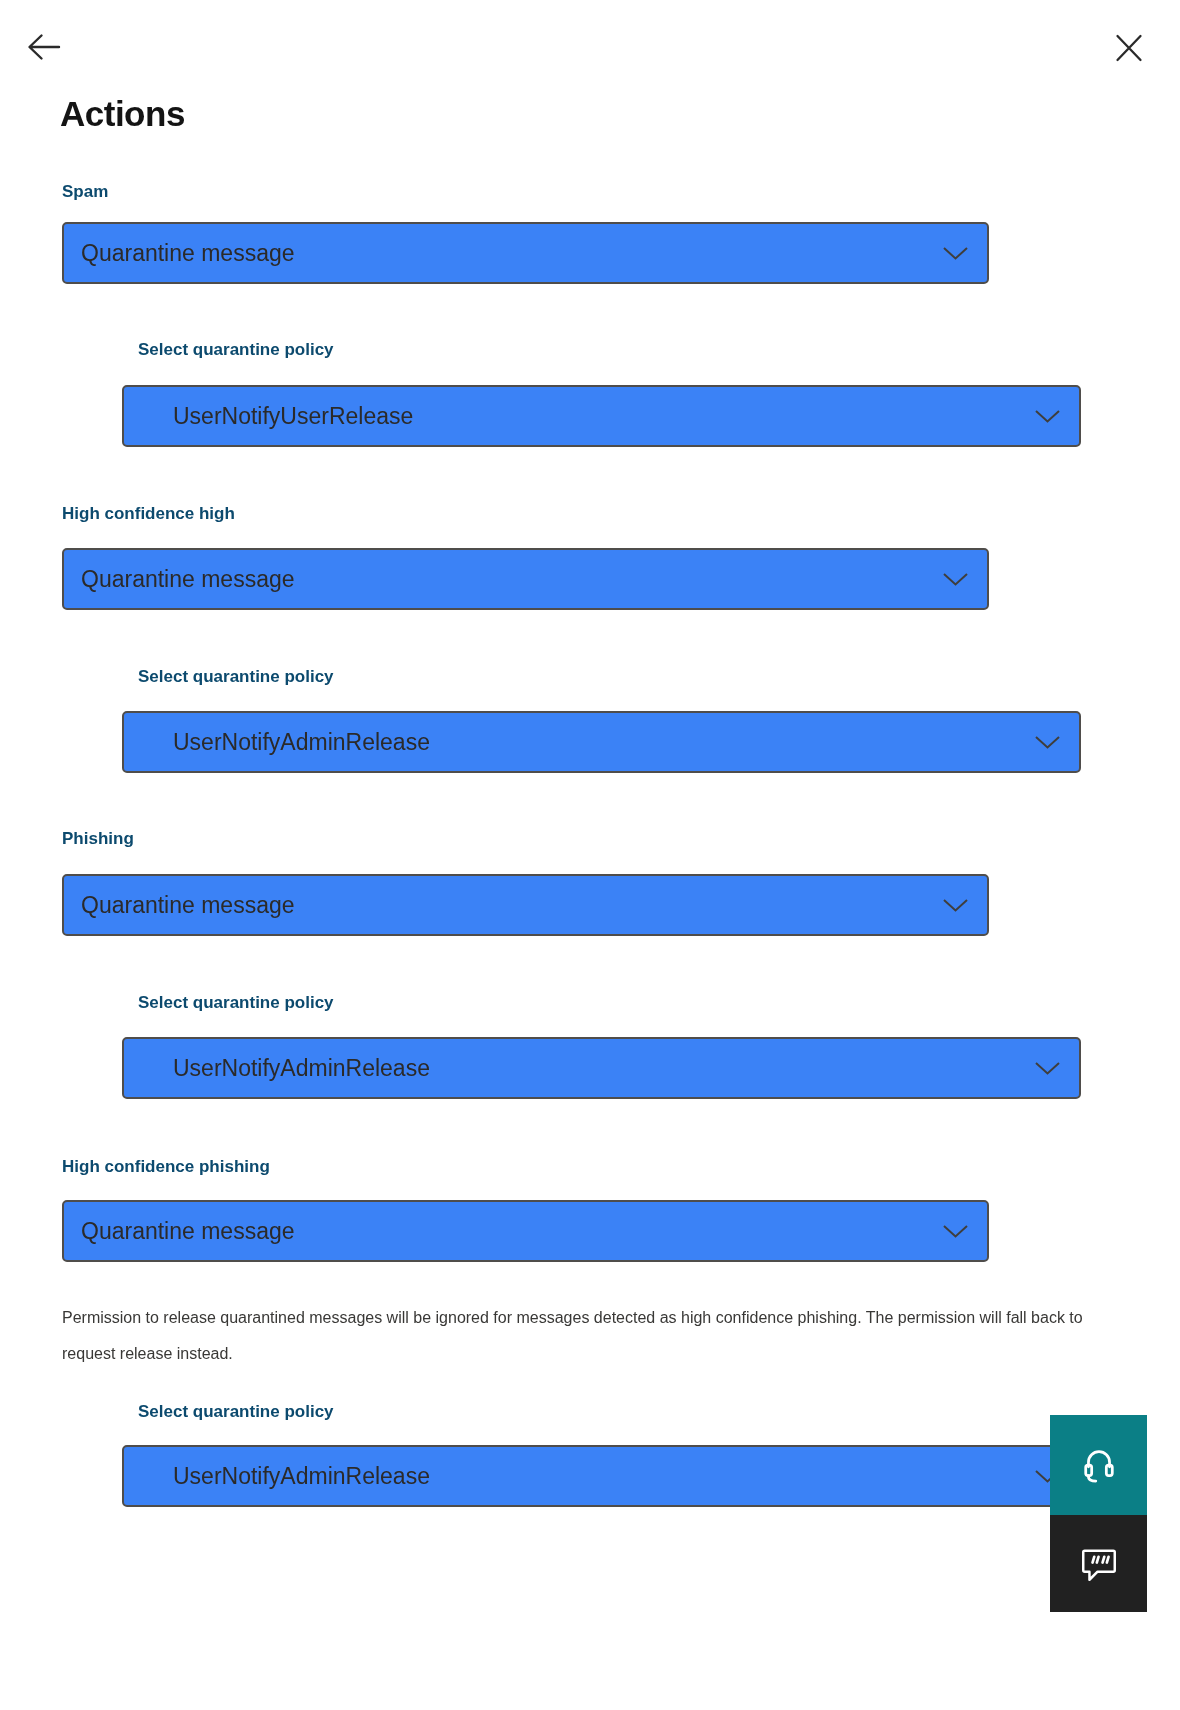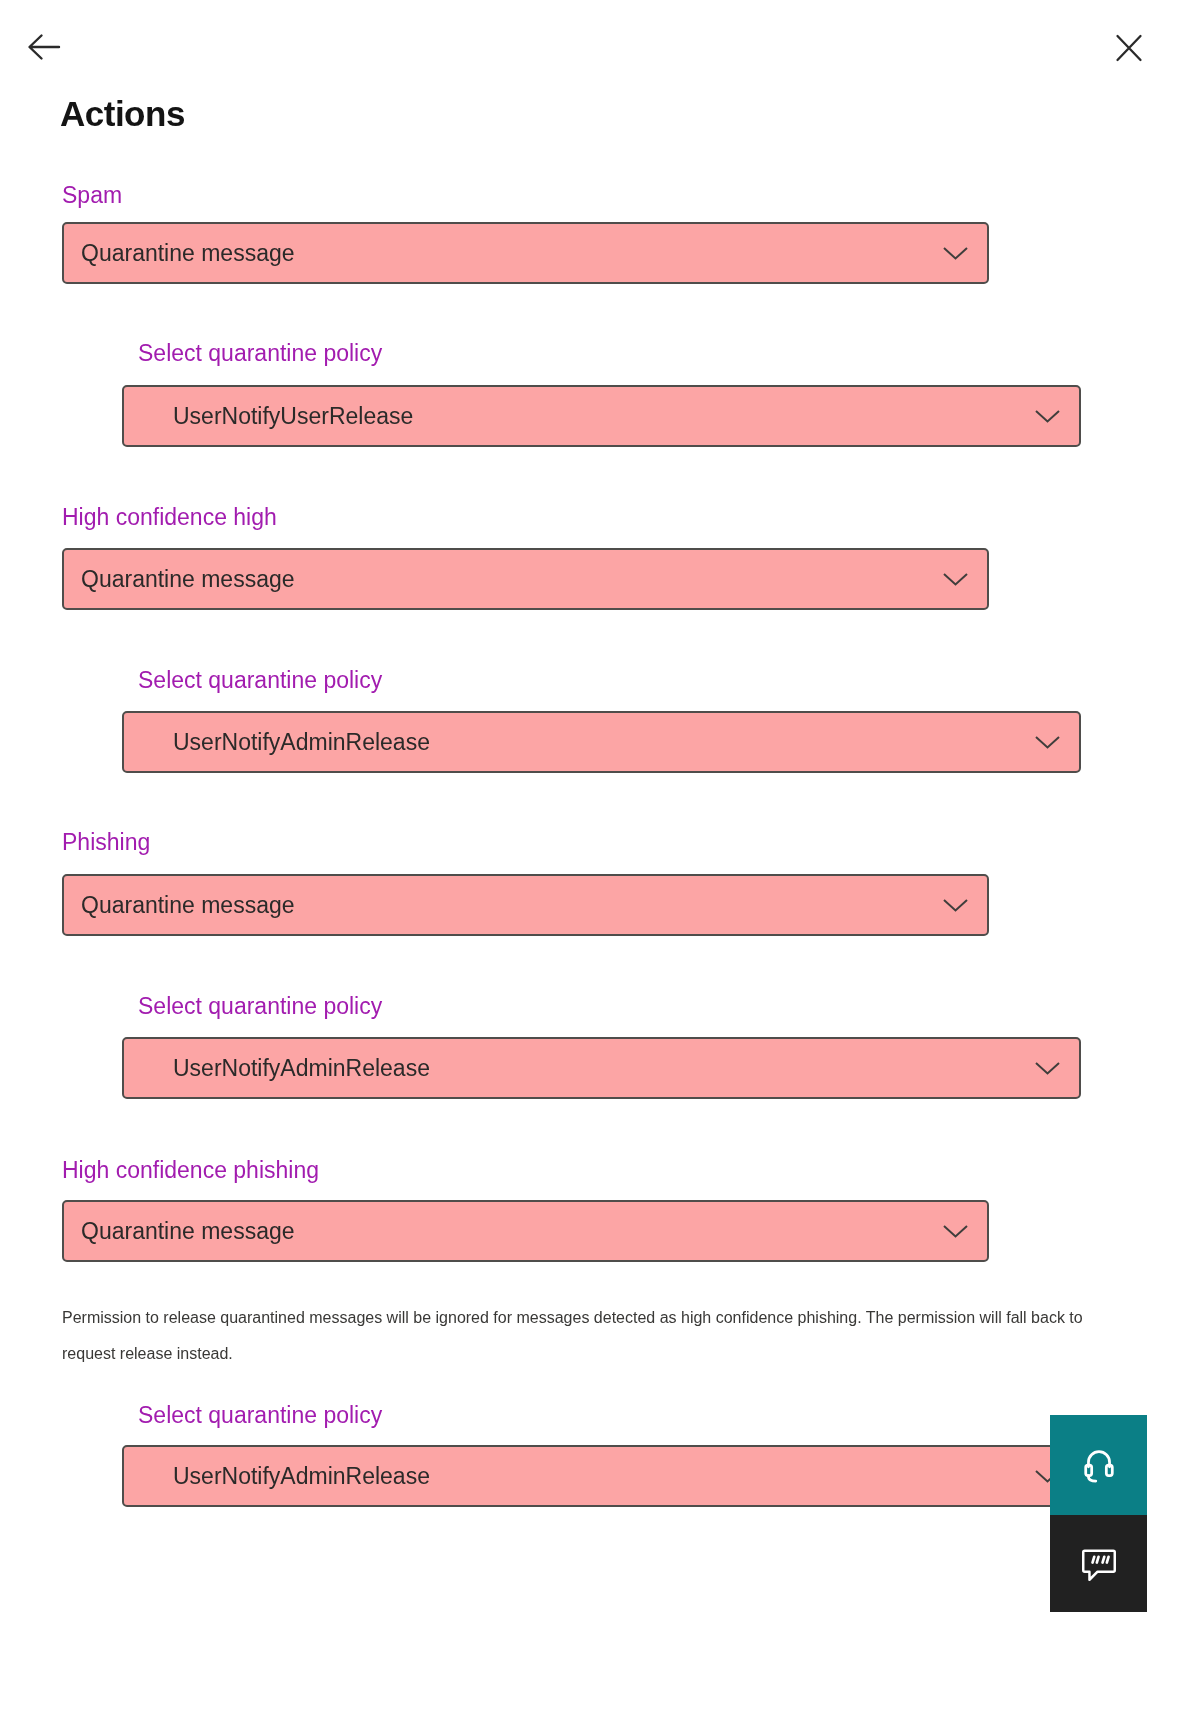--- a/index.html
+++ b/index.html
@@ -13,27 +13,27 @@
     position:absolute;background:transparent;border:none;padding:0;margin:0;cursor:pointer;
     display:flex;align-items:center;justify-content:center;
   }
   .back-btn{left:24px;top:28px;width:40px;height:38px;}
   .close-btn{left:1110px;top:30px;width:38px;height:36px;}
   .page-title{
     position:absolute;left:60px;top:94px;margin:0;
     font-size:35px;font-weight:700;color:#141414;letter-spacing:-0.5px;
   }
   .flabel{
-    position:absolute;font-size:23px;font-weight:400;color:#a21caf;white-space:nowrap;
+    position:absolute;font-size:17px;font-weight:700;color:#0c4a6e;white-space:nowrap;
   }
   .flabel.main{left:62px;}
   .flabel.sub{left:122px;margin-left:16px;}
   .dd{
     position:absolute;width:923px;height:58px;
-    background:#fca5a5;border:2px solid #4f4d4b;border-radius:5px;
+    background:#3b82f6;border:2px solid #4f4d4b;border-radius:5px;
     display:flex;align-items:center;cursor:pointer;box-sizing:content-box;
   }
   .dd.main{left:62px;}
   .dd.sub{left:122px;padding-left:32px;}
   .ddv{
     padding-left:17px;font-size:23px;color:#2b2a29;white-space:nowrap;
     flex:1 1 auto;
   }
   .chev{
     flex:0 0 auto;margin-right:18px;display:flex;align-items:center;

